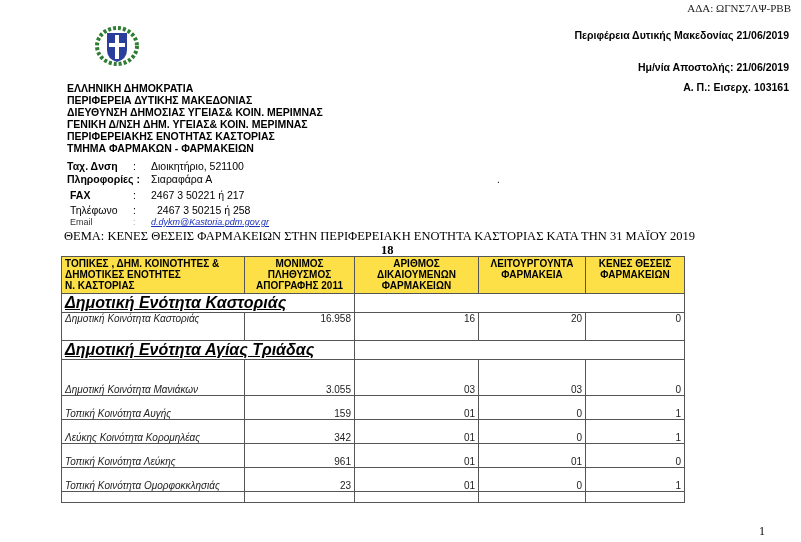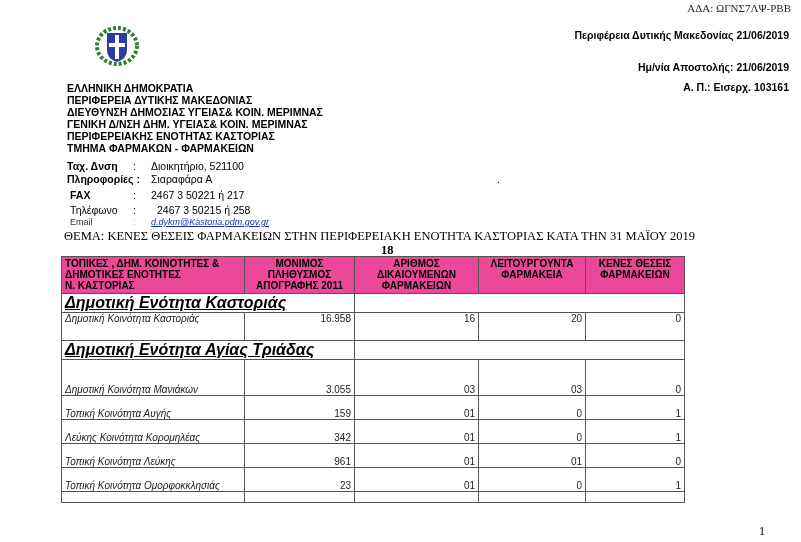--- a/index.html
+++ b/index.html
@@ -12,21 +12,21 @@
   .contact { left: 67px; top: 160px; font-size: 10.5px; }
   .crow { position: absolute; white-space: nowrap; }
   .crow .lab { position: absolute; left: 0; }
   .crow .col { position: absolute; left: 66px; }
   .crow .val { position: absolute; left: 84px; }
   .email a { color: #1a2fb8; text-decoration: underline; font-style: italic; }
   .subject { left: 64px; top: 229px; font-family: "Liberation Serif", serif; font-size: 12.5px; white-space: nowrap; }
   .num18 { left: 381px; top: 243px; font-family: "Liberation Serif", serif; font-weight: bold; font-size: 12.5px; }
   table.t { position: absolute; left: 61px; top: 256px; border-collapse: collapse; font-size: 10px; }
   table.t td, table.t th { border: 1px solid #555; padding: 0 3px; }
-  table.t th { background: #ec4899; font-weight: bold; line-height: 11px; vertical-align: top; height: 35px; padding-top: 1px; }
+  table.t th { background: #fde047; font-weight: bold; line-height: 11px; vertical-align: top; height: 35px; padding-top: 1px; }
   table.t th.c0 { text-align: left; }
   table.t th.cn { text-align: center; }
   td.sec { font-weight: bold; font-style: italic; text-decoration: underline; height: 13px; font-size: 16px; }
   td.name { font-style: italic; color: #222; vertical-align: bottom; }
   td.num { text-align: right; vertical-align: bottom; color: #222; }
   .pageno { right: 36px; top: 524px; font-family: "Liberation Serif", serif; font-size: 12px; }
   .dot { left: 497px; top: 174px; font-size: 10px; }
 </style>
 </head>
 <body>

